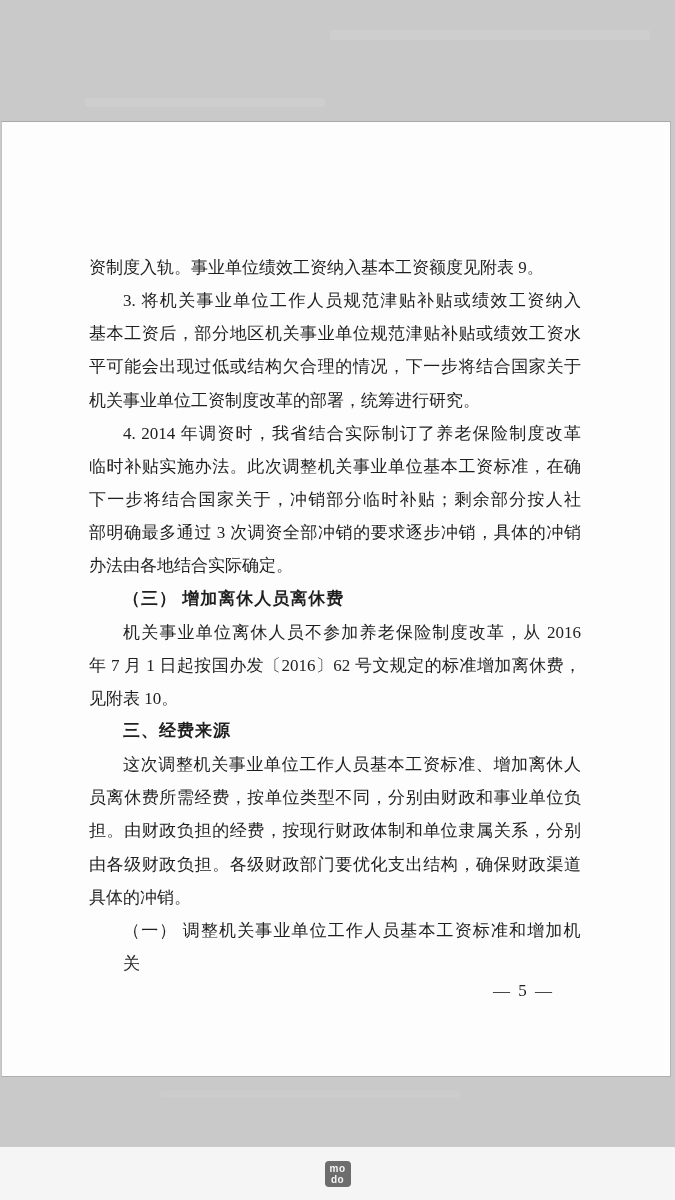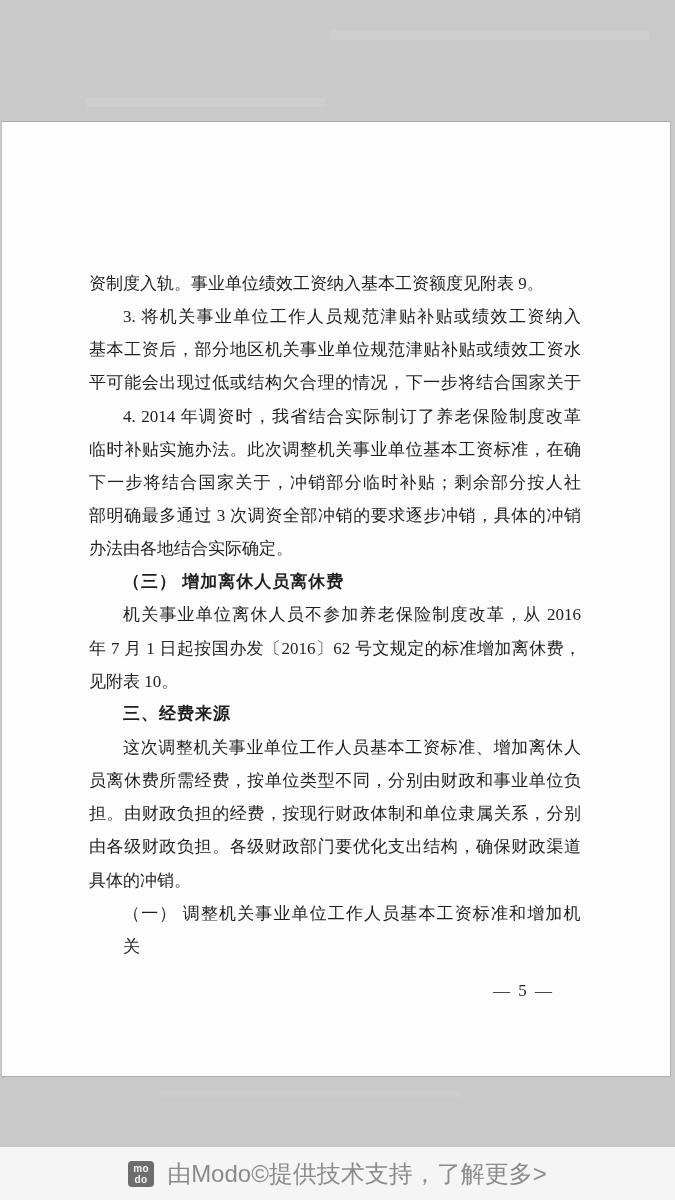--- a/index.html
+++ b/index.html
@@ -31,21 +31,21 @@
     width:670px;height:956px;
     background:var(--page);
     border-top:1px solid #a9a9a9;
     border-right:1px solid #b3b3b3;
     border-bottom:1px solid #aeaeae;
     border-left:1px solid #c2c2c2;
     box-sizing:border-box;
   }
   .text-block{
     position:absolute;
-    left:87px;top:145px;
+    left:87px;top:129px;
     width:492px;
   }
   .line{
     box-sizing:border-box;
     width:100%;
     height:33.15px;
     line-height:33.15px;
     font-size:17px;
     color:var(--ink);
     font-family:"Liberation Serif", serif;
@@ -121,20 +121,21 @@
   <div class="smudge s2"></div>
   <div class="smudge s3"></div>
 
   <div class="doc-page">
     <div class="text-block">
 
     <div class="line ">资制度入轨。事业单位绩效工资纳入基本工资额度见附表 9。</div>
         <div class="line  indent justify">3. 将机关事业单位工作人员规范津贴补贴或绩效工资纳入</div>
         <div class="line  justify">基本工资后，部分地区机关事业单位规范津贴补贴或绩效工资水</div>
         <div class="line  justify">平可能会出现过低或结构欠合理的情况，下一步将结合国家关于</div>
+        <div class="line ">机关事业单位工资制度改革的部署，统筹进行研究。</div>
         <div class="line  indent justify">4. 2014 年调资时，我省结合实际制订了养老保险制度改革</div>
         <div class="line  justify">临时补贴实施办法。此次调整机关事业单位基本工资标准，在确</div>
         <div class="line  justify">下一步将结合国家关于，冲销部分临时补贴；剩余部分按人社</div>
         <div class="line  justify">部明确最多通过 3 次调资全部冲销的要求逐步冲销，具体的冲销</div>
         <div class="line ">办法由各地结合实际确定。</div>
         <div class="line kai-bold indent">（三） 增加离休人员离休费</div>
         <div class="line  indent justify">机关事业单位离休人员不参加养老保险制度改革，从 2016</div>
         <div class="line  justify">年 7 月 1 日起按国办发〔2016〕62 号文规定的标准增加离休费，</div>
         <div class="line ">见附表 10。</div>
         <div class="line hei indent">三、经费来源</div>
@@ -146,16 +147,15 @@
         <div class="line kai indent justify">（一） 调整机关事业单位工作人员基本工资标准和增加机关</div>
       </div>
     <div class="page-number">— 5 —</div>
   </div>
 
   <div class="footer-bar">
     <div class="modo-logo">
       <span>mo</span>
       <span>do</span>
     </div>
-    <span class="footer-text">由Modo©提供技术支持，了解更多&gt;</span>
   </div>
 
 </div>
 
 </body></html>

